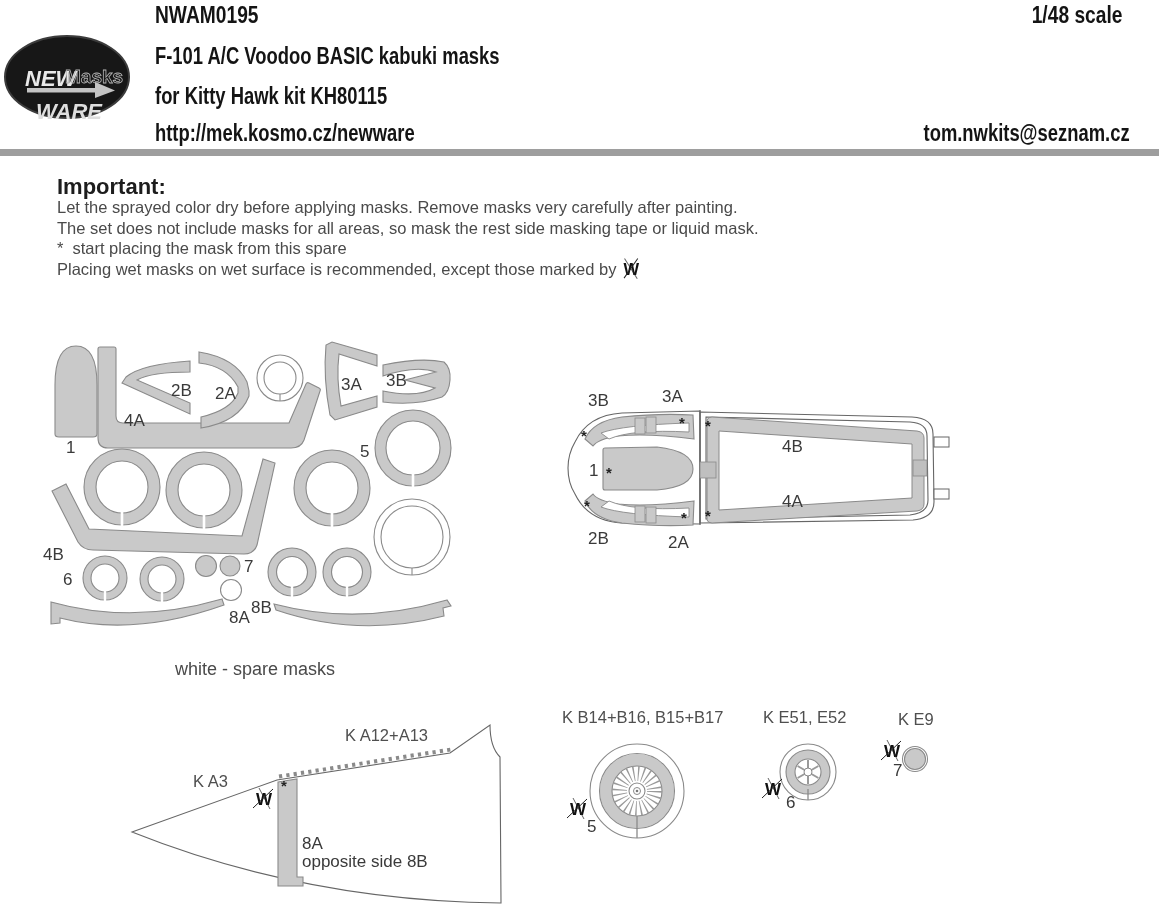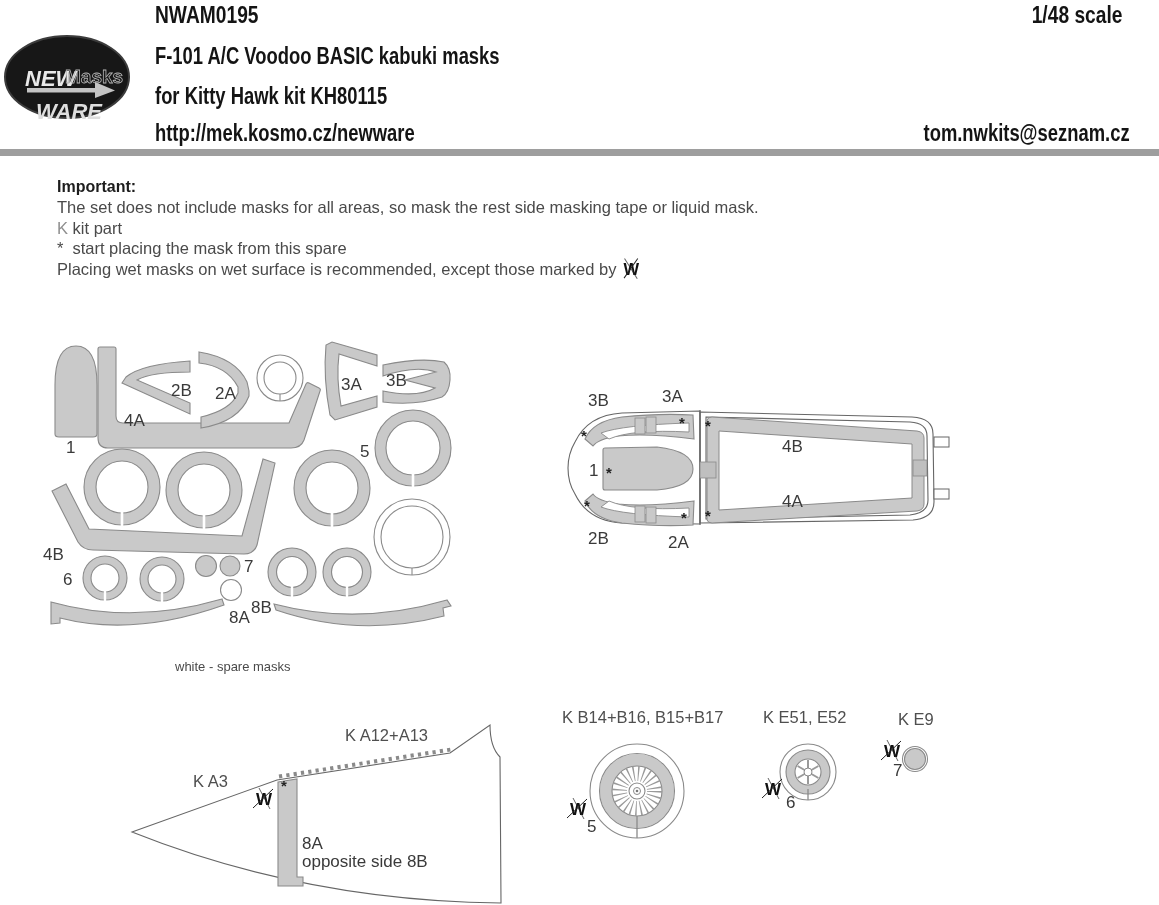--- a/index.html
+++ b/index.html
@@ -11,28 +11,28 @@
   .hdr.right{transform-origin:100% 0;}
   .code{left:155px;top:1px;font-size:24px;}
   .scale{right:37px;top:1px;font-size:24px;}
   .title1{left:155px;top:43px;font-size:23px;}
   .title2{left:155px;top:83px;font-size:23px;}
   .website{left:155px;top:120px;font-size:23px;}
   .email{right:29px;top:120px;font-size:23px;}
   .divider{position:absolute;left:0;top:149px;width:1159px;height:7px;background:#9e9e9e;}
   
   .important{position:absolute;left:57px;top:177px;color:#4a4a4a;font-size:16.5px;line-height:20.4px;}
-  .important .head{font-weight:700;color:#1d1d1d;font-size:16px;}
+  .important .head{font-weight:700;color:#1d1d1d;font-size:22px;}
   .kgray{color:#8f8f8f;}
   .astk{display:inline-block;margin-right:9px;}
   .wmark{position:relative;font-weight:700;color:#111;display:inline-block;padding:0 2px;margin-left:5px;}
   .wmark::before,.wmark::after{content:"";position:absolute;left:-2px;right:-2px;top:48%;border-top:1.4px solid #222;}
   .wmark::before{transform:rotate(-55deg);}
   .wmark::after{transform:rotate(58deg);opacity:.7;}
-  .note{position:absolute;left:175px;top:659px;font-size:13px;color:#4a4a4a;}
+  .note{position:absolute;left:175px;top:659px;font-size:18px;color:#4a4a4a;}
   svg{position:absolute;overflow:visible;}
   svg text{font-family:"Liberation Sans",sans-serif;}
   .plabel{fill:#3a3a3a;font-size:17px;}
   .klabel{fill:#4f4f4f;font-size:16.5px;}
   .wm{fill:#111;font-size:17px;font-weight:700;}
   .ast{fill:#222;font-size:15px;font-weight:700;}
   .shape{fill:#c9c9c9;stroke:#8a8a8a;stroke-width:1.1;}
   .oline{fill:none;stroke:#666;stroke-width:1.1;}
   .slot{fill:#ffffff;stroke:#8a8a8a;stroke-width:.9;}
 </style>
@@ -55,22 +55,22 @@
   <div class="hdr code">NWAM0195</div>
   <div class="hdr right scale">1/48 scale</div>
   <div class="hdr title1">F-101 A/C Voodoo BASIC kabuki masks</div>
   <div class="hdr title2">for Kitty Hawk kit KH80115</div>
   <div class="hdr website">http://mek.kosmo.cz/newware</div>
   <div class="hdr right email">tom.nwkits@seznam.cz</div>
   <div class="divider"></div>
 
   <div class="important">
     <div class="head">Important:</div>
+    <div>Let the sprayed color dry before applying masks. Remove masks very carefully after painting.</div>
     <div>The set does not include masks for all areas, so mask the rest side masking tape or liquid mask.</div>
-    <div><span class="kgray">K</span> <span>kit part</span></div>
     <div><span class="astk">*</span><span>start placing the mask from this spare</span></div>
     <div><span>Placing wet masks on wet surface is recommended, except those marked by</span><span class="wmark">W</span></div>
   </div>
 
   <svg style="left:38px;top:333px" width="450" height="330" viewBox="0 0 450 330">
 
     <path class="shape" d="M17,101 L17,52 Q17,13 38,13 Q59,13 59,52 L59,101 Q59,104 55,104 L21,104 Q17,104 17,101 Z"></path>
     <text class="plabel" x="28" y="120">1</text>
 
     <path class="shape" d="M60,16 Q60,14 62,14 L76,14 Q78,14 78,16 L78,83 Q78,90 85,90 L251,90 L268,51 Q269,49 271,50 L281,55 Q283,56 282,58 L266,107 Q263,115 253,115 L70,115 Q60,115 60,105 Z"></path>

